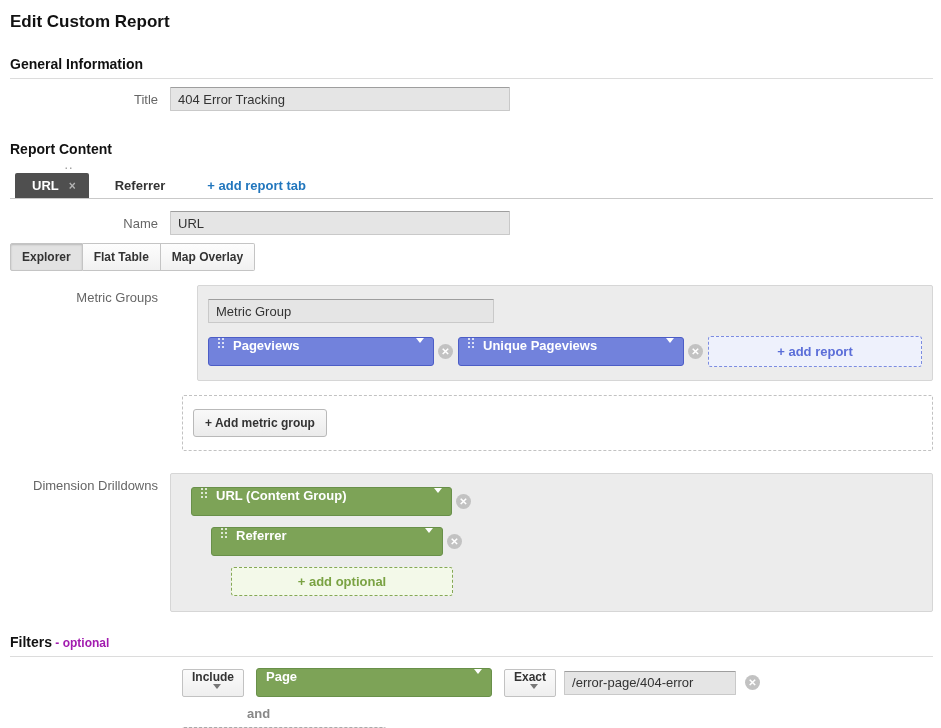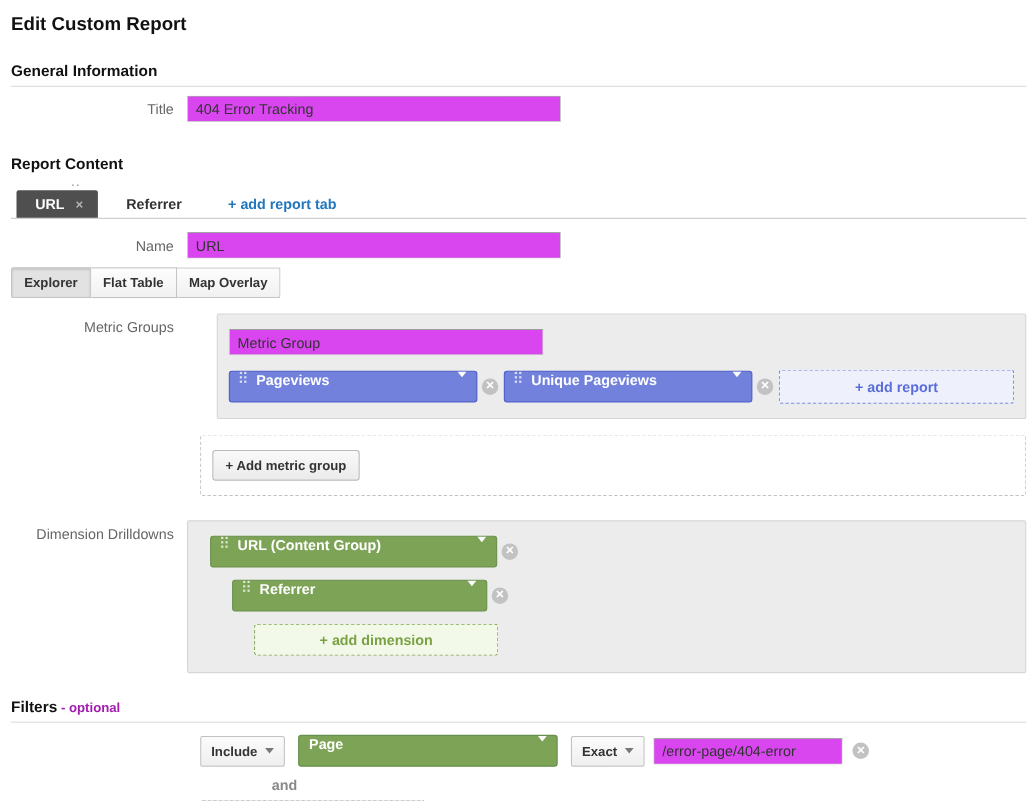--- a/index.html
+++ b/index.html
@@ -18,21 +18,21 @@
   }
   h2.no-line { border-bottom:none; }
   .optional-note { font-weight:bold; color:#a21caf; font-size:12px; }
 
   .row { display:flex; align-items:flex-start; }
   .lbl { width:160px; text-align:right; padding-right:12px; color:#666; padding-top:5px; flex:none; }
 
   input.text-input {
     height:24px; border:1px solid #c9c9c9; border-top-color:#9e9e9e;
     padding:0 7px; font-family:"Liberation Sans",sans-serif; font-size:13px; color:#333;
-    background:#d946ef; border-radius:1px;
+    background:#e5e5e5; border-radius:1px;
   }
 
   
   .tab-grip { height:8px; margin-left:55px; color:#9a9a9a; font-weight:bold; letter-spacing:2px; font-size:9px; line-height:6px; }
   .tabbar { display:flex; align-items:flex-end; border-bottom:1px solid #c9c9c9; margin-top:2px; }
   .tab-active {
     background:#4f4f4f; color:#fff; font-weight:bold;
     border-radius:2px 2px 0 0; padding:5px 13px 5px 17px; margin-left:5px;
     display:flex; align-items:center; gap:10px; cursor:pointer;
   }
@@ -94,21 +94,21 @@
     width:222px; height:29px; border:1px dashed #85a855; border-radius:3px;
     background:#f3f9e9; color:#7aa243; font-weight:bold;
     display:flex; align-items:center; justify-content:center; cursor:pointer;
   }
 
   
   .filter-row { display:flex; align-items:center; margin:11px 0 0 172px; }
   .dd-btn {
     background:linear-gradient(#fbfbfb,#efefef); border:1px solid #c2c2c2; border-radius:2px;
     font-weight:bold; font-size:12px; color:#333; height:28px;
-    display:flex; align-items:center; padding:0 9px; cursor:pointer;
+    display:flex; align-items:center; padding:0 9px; cursor:pointer;flex-direction:column;
   }
   .and-label { margin:9px 0 6px 237px; color:#888; font-weight:bold; }
   .add-filter {
     margin-left:172px; width:204px; height:29px; border:1px dashed #ababab; border-radius:2px;
     background:#e9e9e9; display:flex; align-items:center; padding:0 9px; cursor:pointer;
     font-weight:bold;
   }
   .add-filter .sp { flex:1; }
 
   .mt8 { margin-top:8px; } .mt12 { margin-top:12px; } .mt14 { margin-top:14px;gap:27px; }
@@ -218,21 +218,21 @@
             <i></i>
             <i></i>
             <i></i>
           </span>
         <span class="cap">Referrer</span>
         <span class="arr-w"></span>
       </div>
       <span class="del">✕</span>
     </div>
     <div class="dim-row" style="margin-left:50px;margin-bottom:2px">
-      <div class="add-dim">+ add dimension</div>
+      <div class="add-dim">+ add optional</div>
     </div>
   </div>
 </div>
 
 <h2 class="section-heading mt22">
   <span>Filters</span><span class="optional-note"> - optional</span>
 </h2>
 
 <div class="filter-row">
   <div class="dd-btn">

